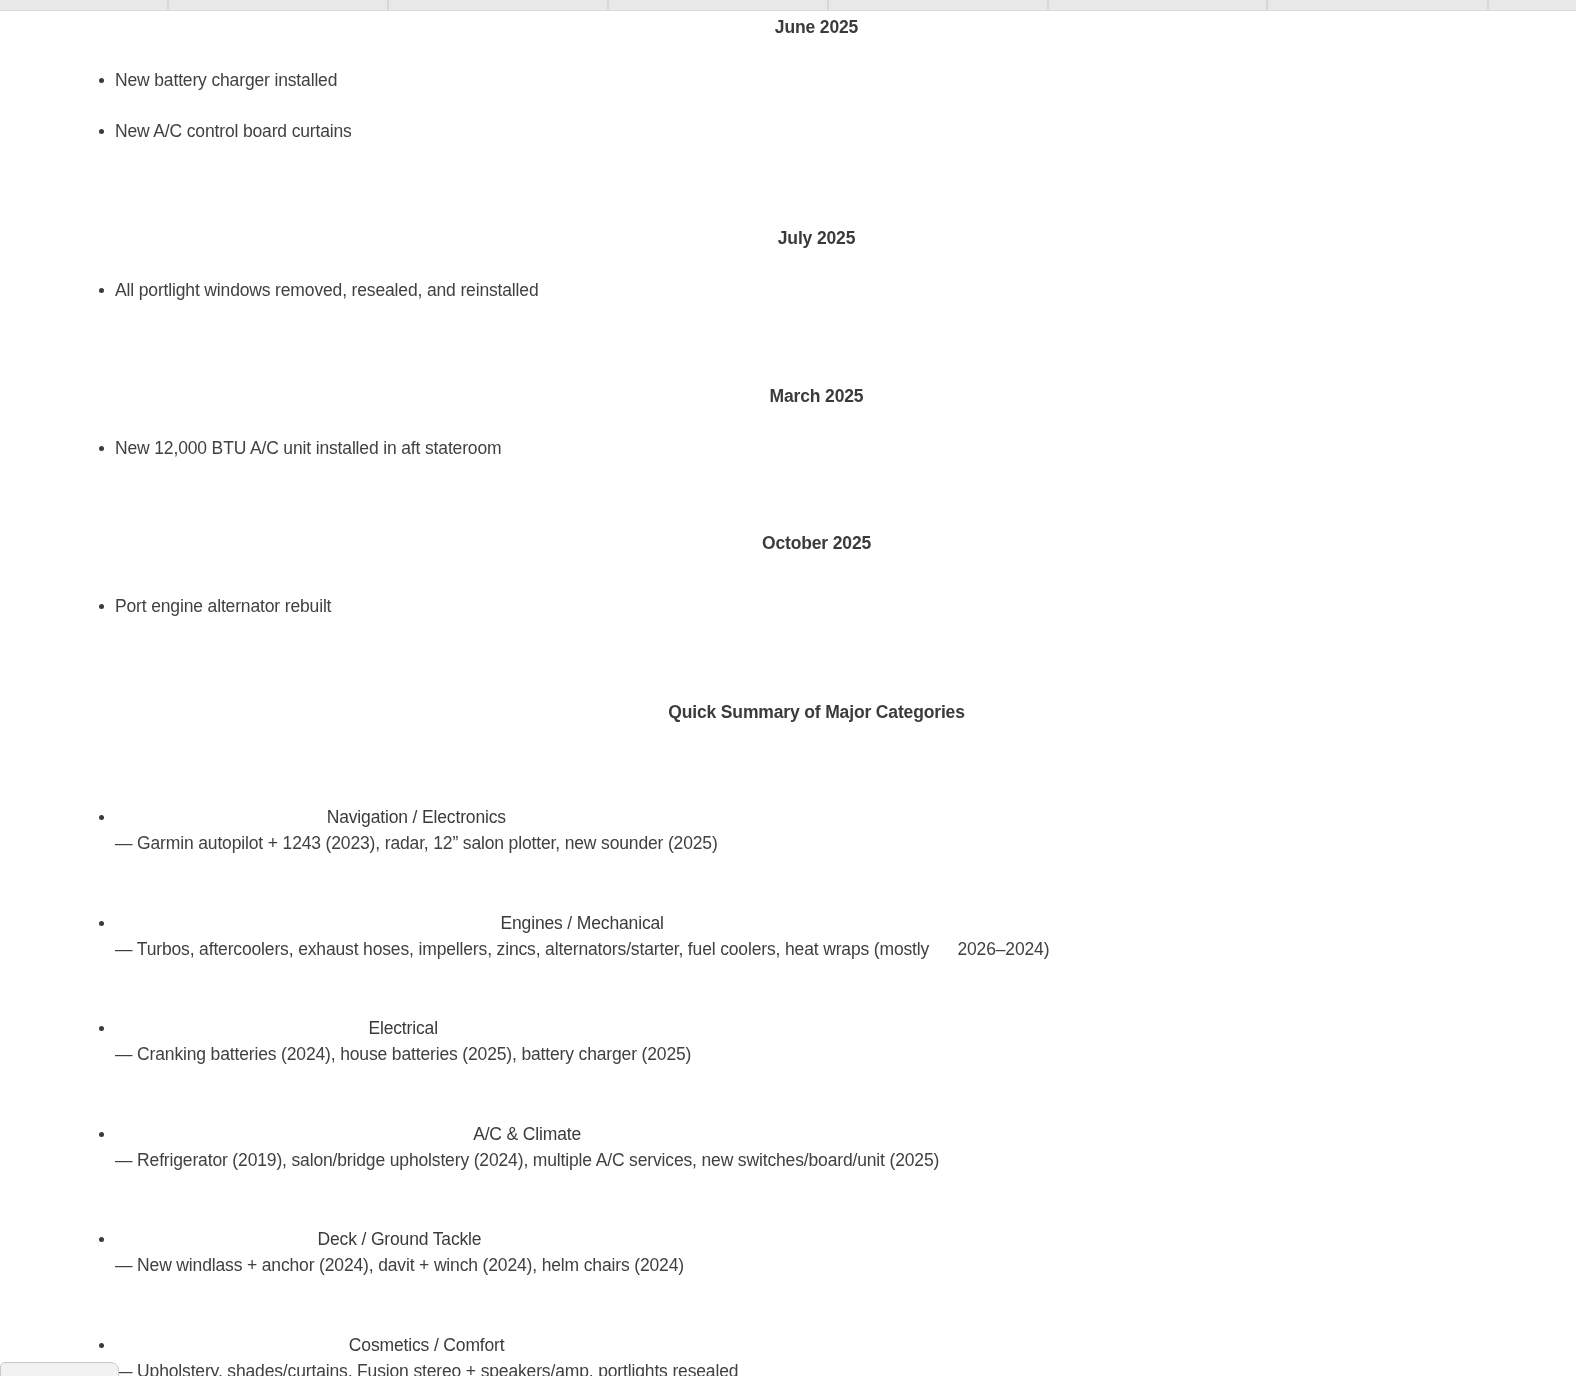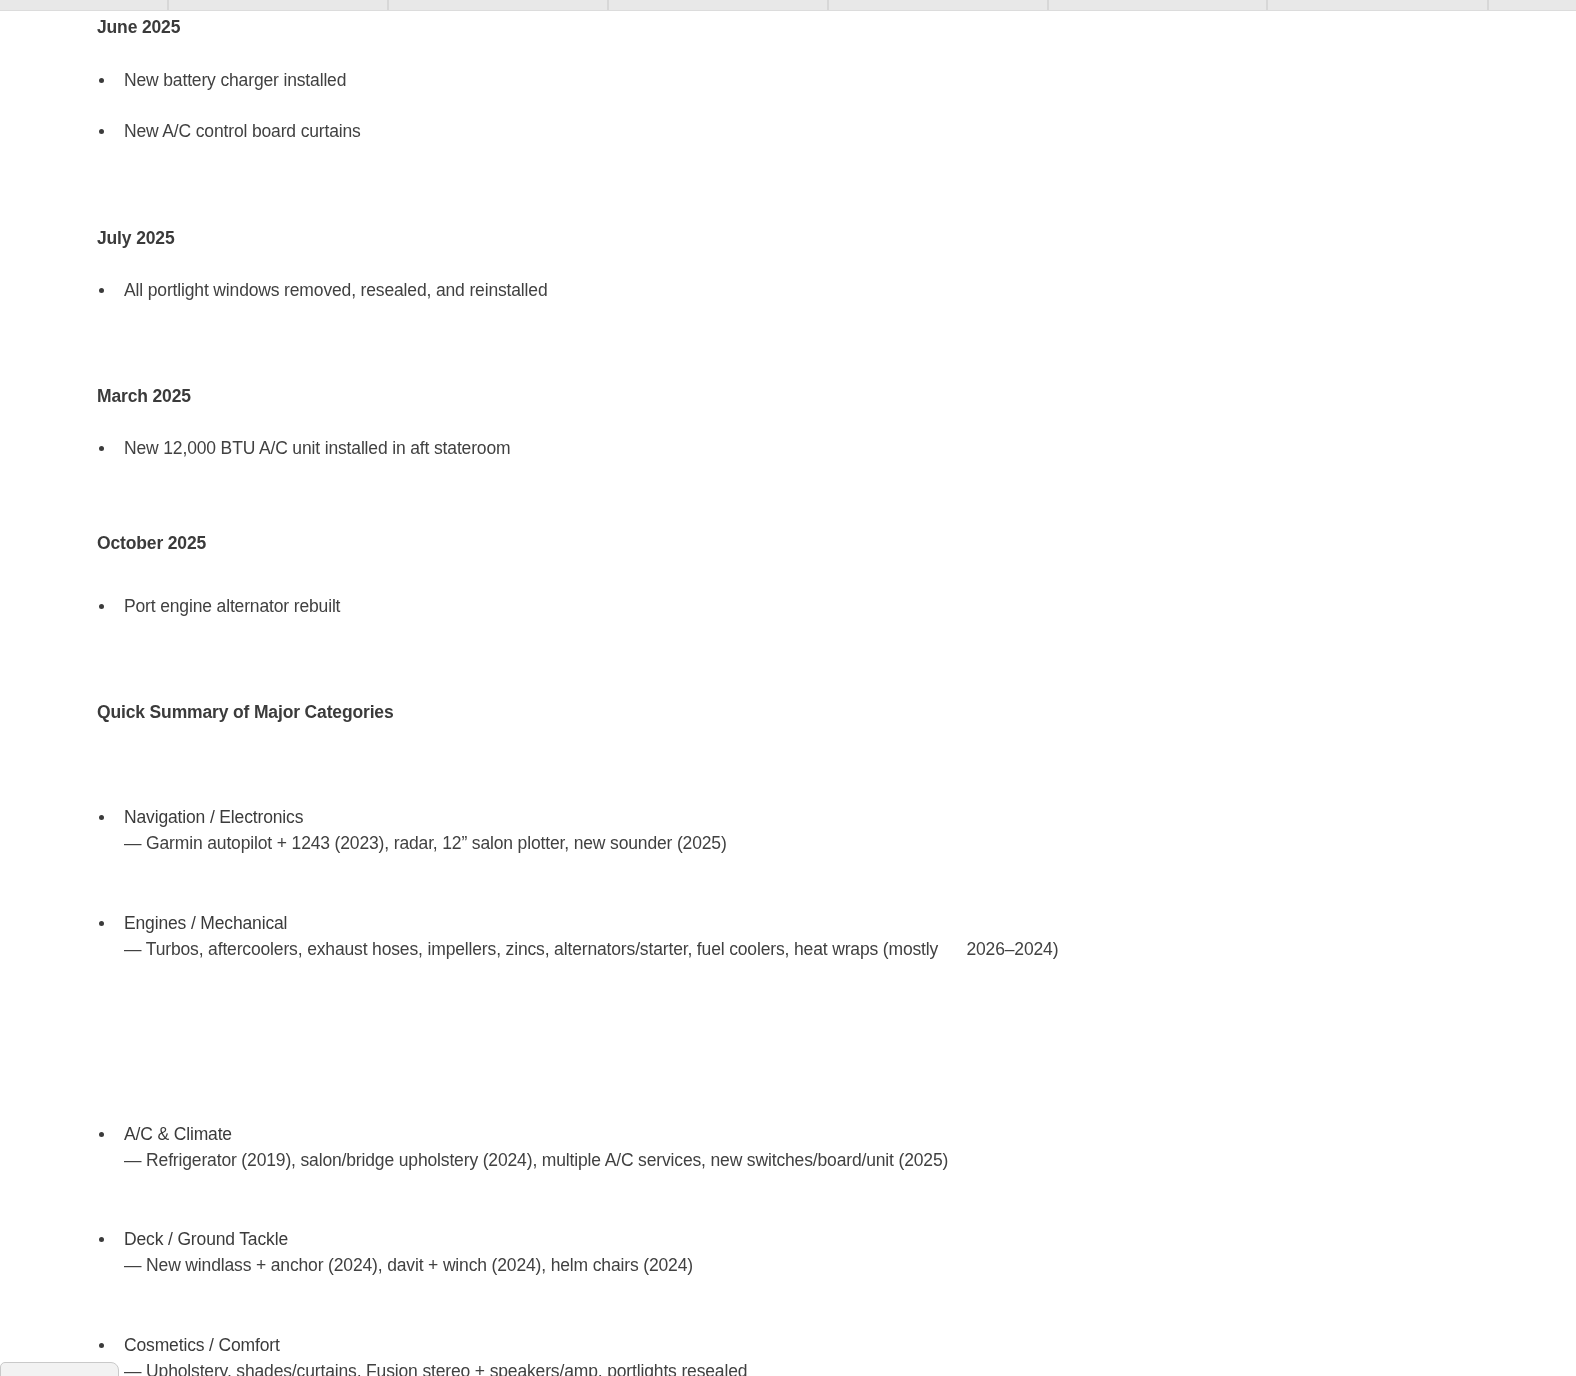--- a/index.html
+++ b/index.html
@@ -37,37 +37,38 @@
   .doc { position: absolute; inset: 0; }
 
   .line {
     position: absolute;
     left: 97px;
     right: 40px;
     line-height: 26px;
     font-size: 17.5px;
     letter-spacing: -0.15px;
     color: var(--text_color);
+    text-align: center;
   }
   .hd {
     font-weight: 700;
     color: var(--heading_color);
     font-size: 17.5px;
   }
   .bullet { left: 99px; display: flex; align-items: flex-start; }
   .bullet::before {
     content: "";
     flex: 0 0 5px;
     width: 5px; height: 5px;
     border-radius: 50%;
     background: var(--heading_color);
     margin-top: 11px;
     margin-right: 11px;
   }
-  .bt { white-space: pre-wrap; margin-left: 9px; }
+  .bt { white-space: pre-wrap; }
   .bt b { font-weight: 400; color: var(--heading_color); }
 
   
   .status-bubble {
     position: absolute;
     left: 0; top: 1362px;
     width: 119px; height: 22px;
     background: var(--bubble_bg);
     border: 1px solid var(--bubble_border);
     border-radius: 5px 8px 0 0;
@@ -118,20 +119,24 @@
     <div class="line bullet" style="top:804px">
       <span class="bt"><b>Navigation / Electronics</b>
 <span>— Garmin autopilot + 1243 (2023), radar, 12” salon plotter, new sounder (2025)</span></span>
     </div>
 
     <div class="line bullet" style="top:910px">
       <span class="bt"><b>Engines / Mechanical</b>
 <span>— Turbos, aftercoolers, exhaust hoses, impellers, zincs, alternators/starter, fuel coolers, heat wraps (mostly      2026–2024)</span></span>
     </div>
 
+    <div class="line bullet" style="top:1015px">
+      <span class="bt"><b>Electrical</b>
+<span>— Cranking batteries (2024), house batteries (2025), battery charger (2025)</span></span>
+    </div>
 
     <div class="line bullet" style="top:1121px">
       <span class="bt"><b>A/C &amp; Climate</b>
 <span>— Refrigerator (2019), salon/bridge upholstery (2024), multiple A/C services, new switches/board/unit (2025)</span></span>
     </div>
 
     <div class="line bullet" style="top:1226px">
       <span class="bt"><b>Deck / Ground Tackle</b>
 <span>— New windlass + anchor (2024), davit + winch (2024), helm chairs (2024)</span></span>
     </div>

